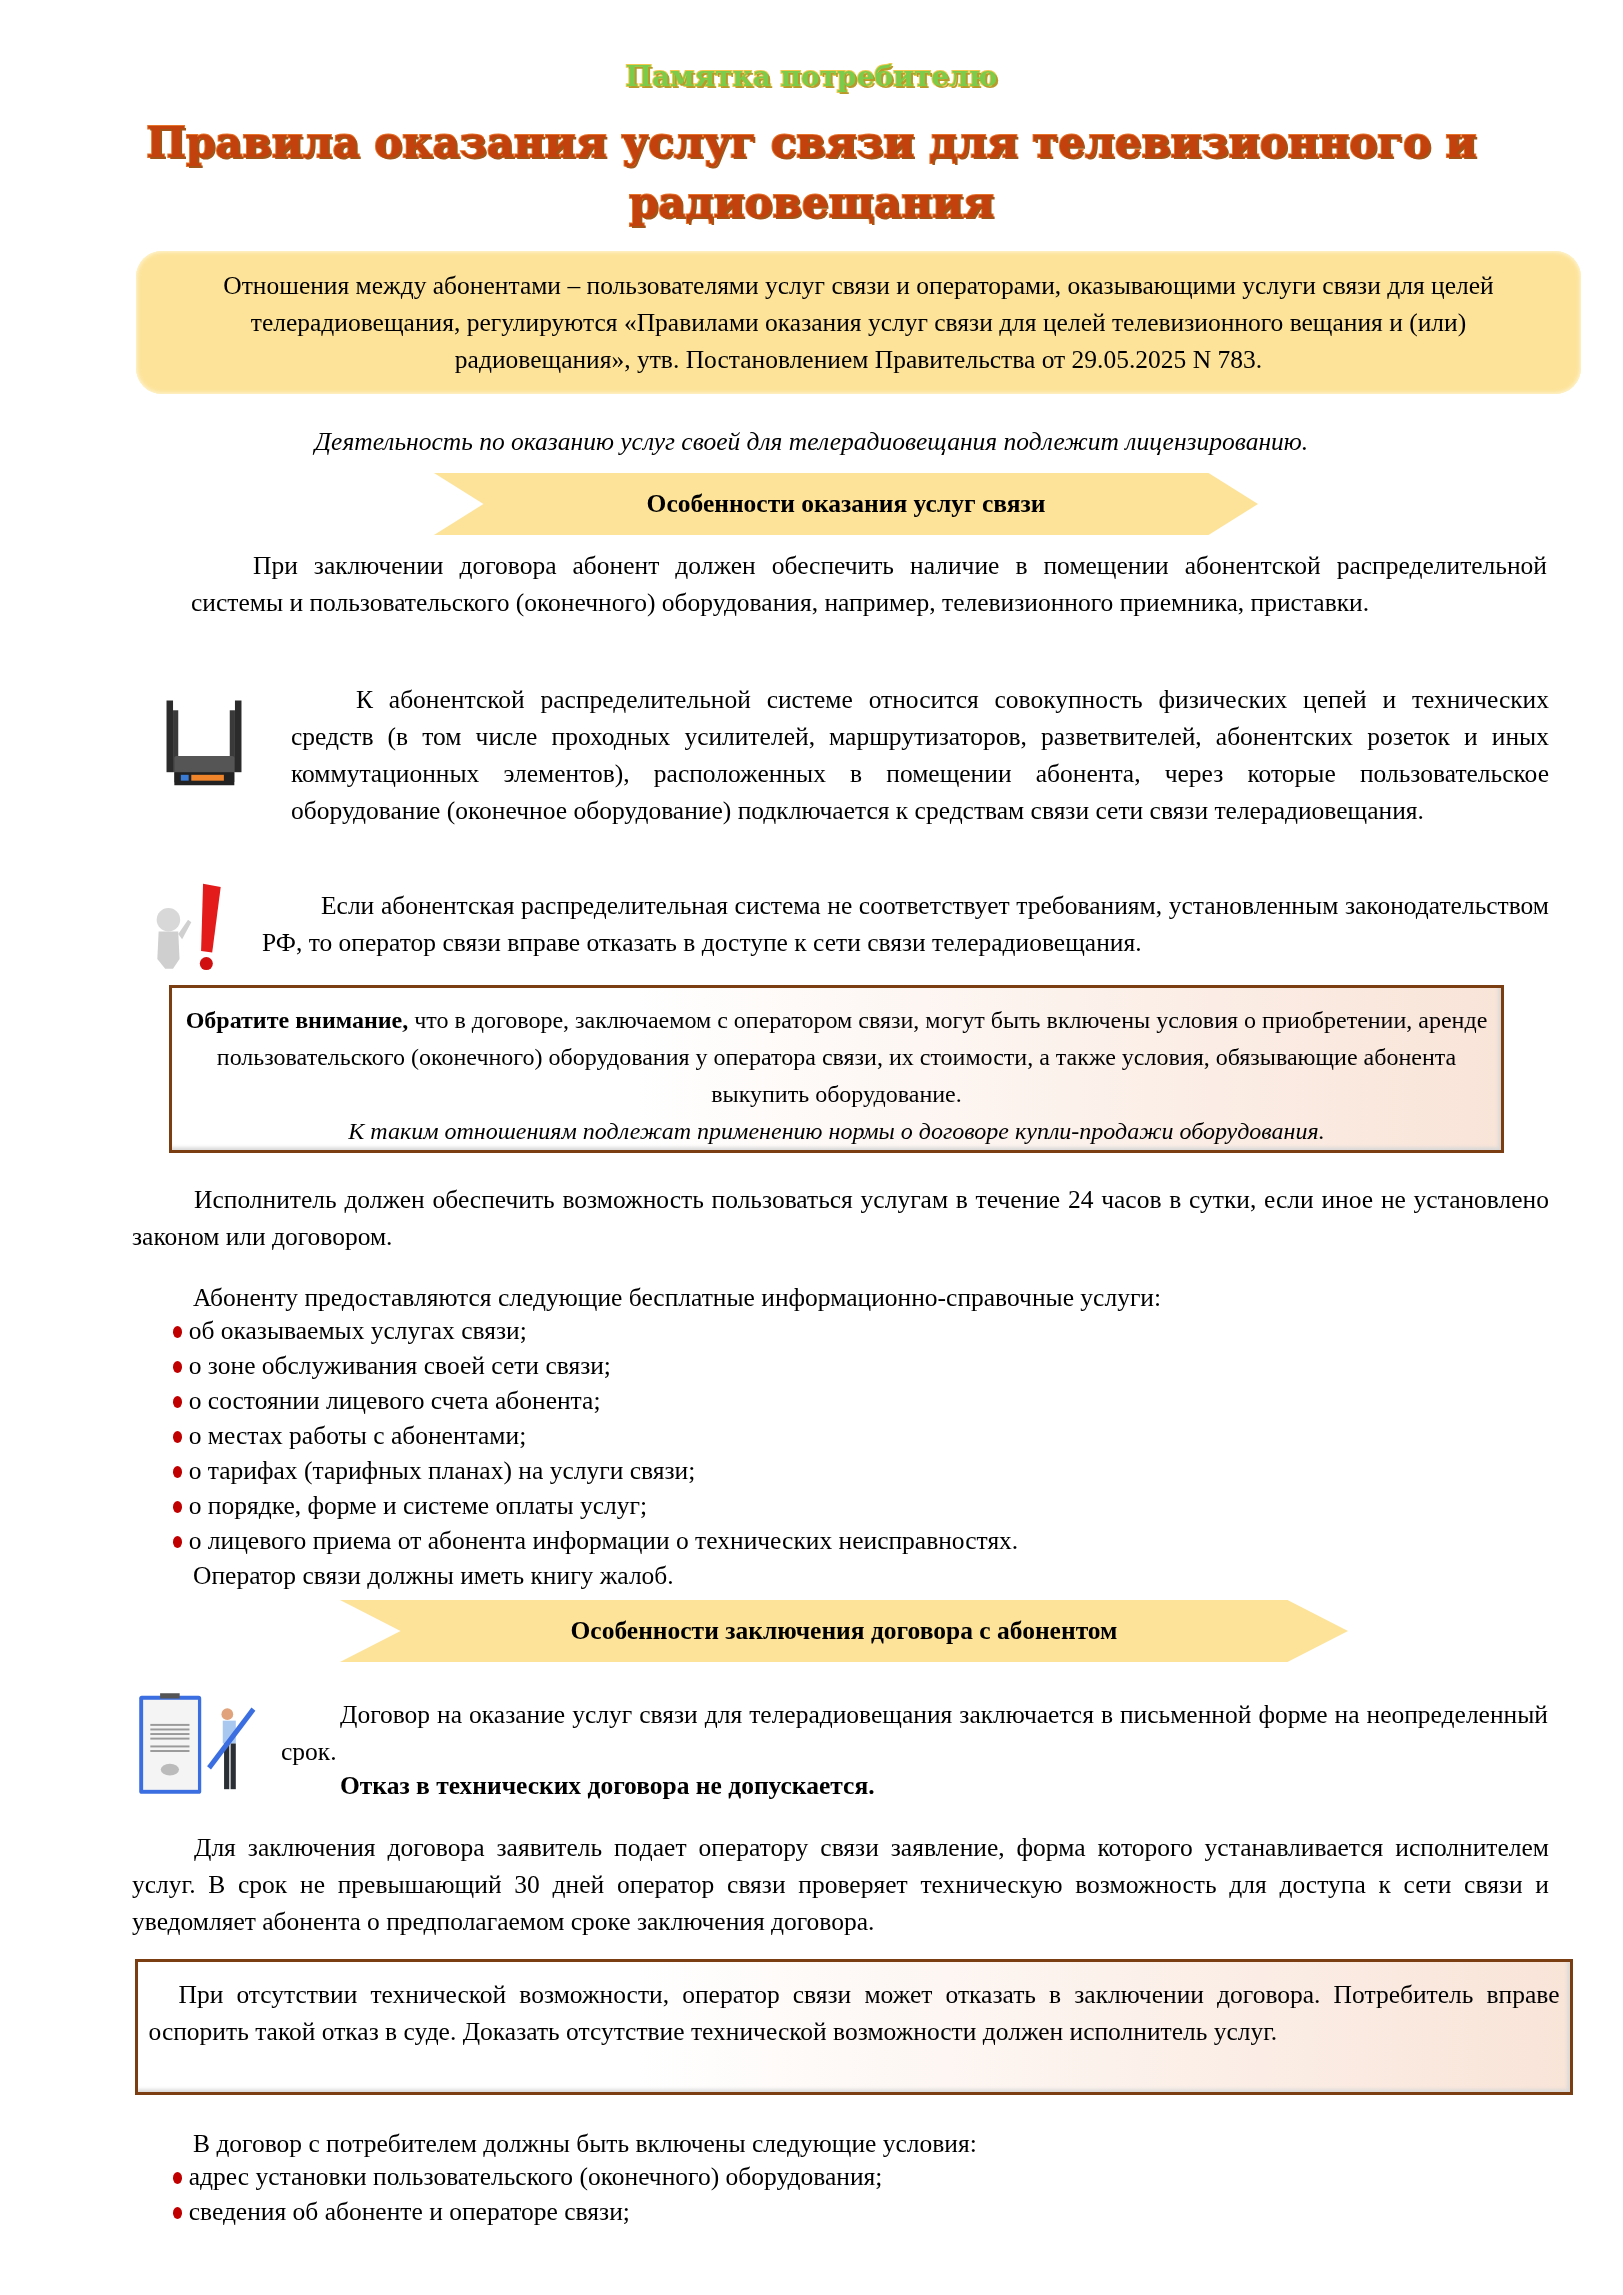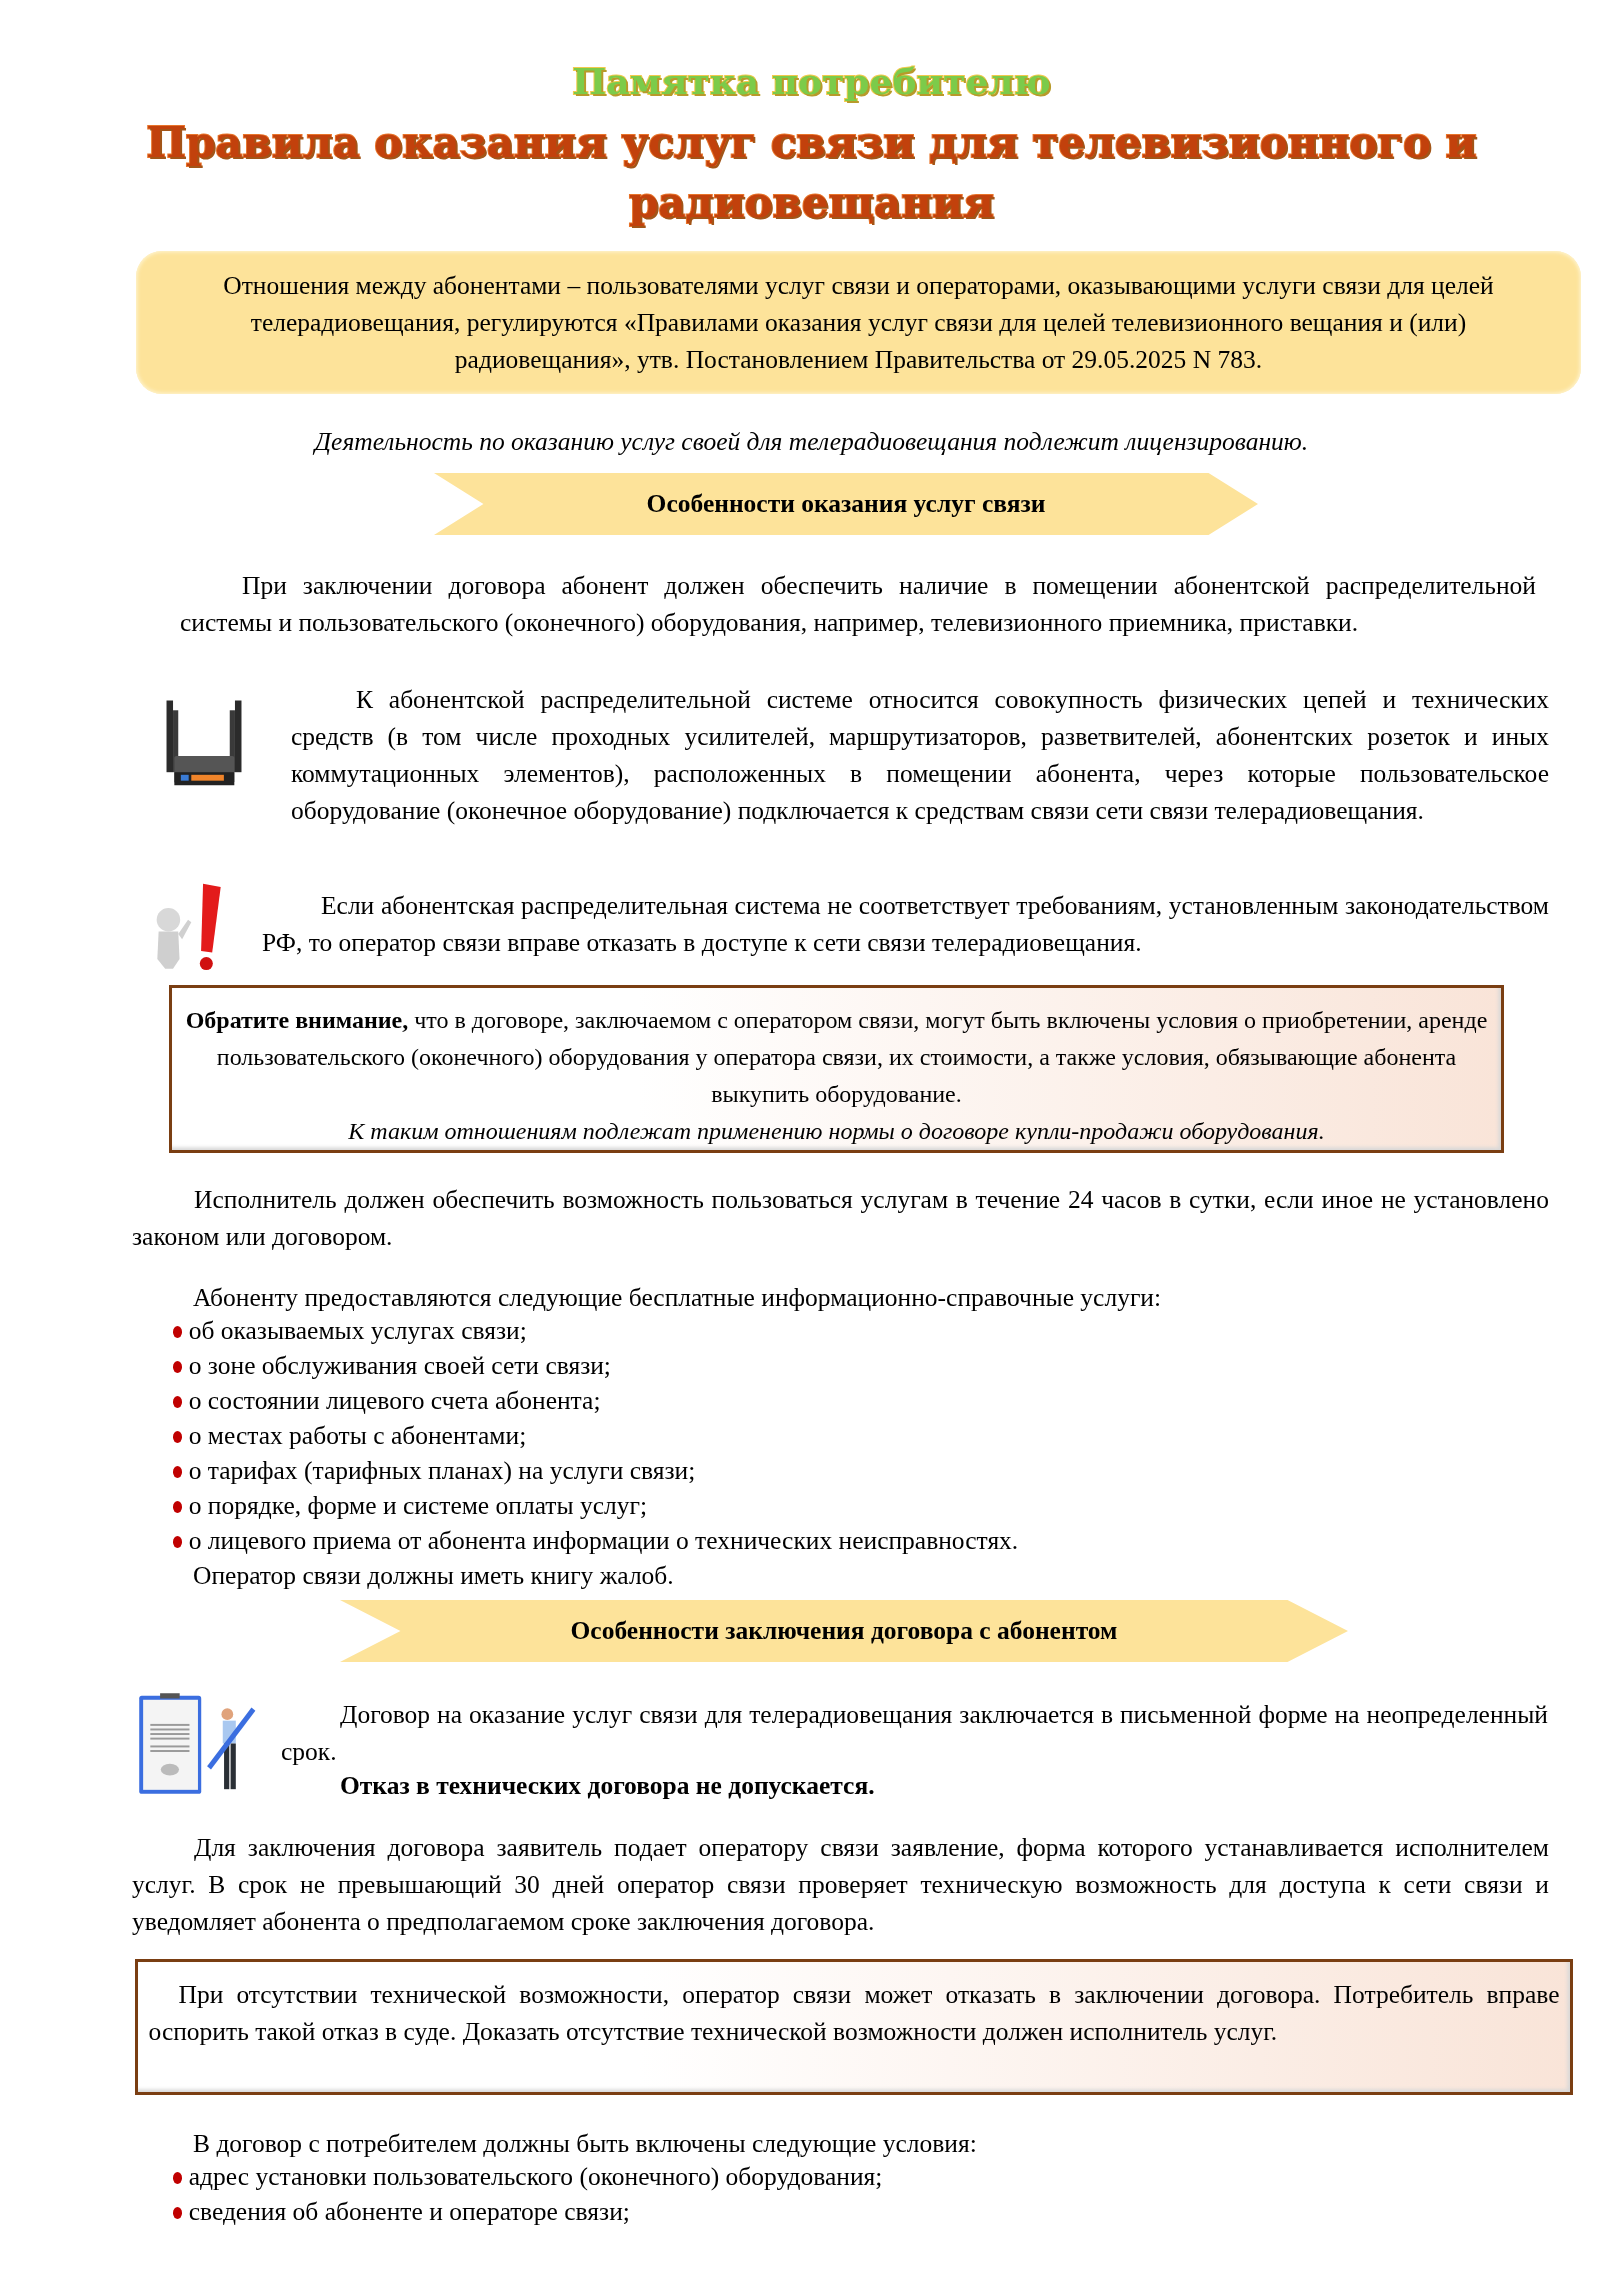--- a/index.html
+++ b/index.html
@@ -5,21 +5,21 @@
   html, body { margin: 0; padding: 0; background: #ffffff; }
   body {
     width: 1623px; height: 2295px; position: relative; overflow: hidden;
     font-family: "Liberation Serif", "DejaVu Serif", serif; color: #000;
   }
   .abs { position: absolute; }
   .p { font-size: 25.5px; line-height: 37px; text-align: justify; }
   .title1 {
     left: 0; width: 1623px; top: 60px; text-align: center;
     font-family: "DejaVu Serif", "Liberation Serif", serif; font-weight: bold;
-    font-size: 36px; color: #7ccb4a;
+    font-size: 28px; color: #7ccb4a;
     -webkit-text-stroke: 2px #f2c94c; paint-order: stroke fill;
     text-shadow: 2px 2px 0 #b89a2a;
   }
   .title2 {
     left: 0; width: 1623px; top: 113px; text-align: center;
     font-family: "DejaVu Serif", "Liberation Serif", serif; font-weight: bold;
     font-size: 42px; line-height: 60px; color: #c2410c;
     -webkit-text-stroke: 2px #e8742a; paint-order: stroke fill;
     text-shadow: 2px 2px 0 #a25518;
   }
@@ -63,21 +63,21 @@
 <div class="abs intro-box">
   <div class="txt">Отношения между абонентами – пользователями услуг связи и операторами, оказывающими услуги связи для целей телерадиовещания, регулируются «Правилами оказания услуг связи для целей телевизионного вещания и (или) радиовещания», утв. Постановлением Правительства от 29.05.2025 N 783.</div>
 </div>
 
 <div class="abs italic-note">Деятельность по оказанию услуг своей для телерадиовещания подлежит лицензированию.</div>
 
 <div class="abs chevron chev1">
   <span>Особенности оказания услуг связи</span>
 </div>
 
-<div class="abs p indent" style="left:180px; top:547px; width:1356px;margin-top:20px;">При заключении договора абонент должен обеспечить наличие в помещении абонентской распределительной системы и пользовательского (оконечного) оборудования, например, телевизионного приемника, приставки.</div>
+<div class="abs p indent" style="left:191px; top:547px; width:1356px;">При заключении договора абонент должен обеспечить наличие в помещении абонентской распределительной системы и пользовательского (оконечного) оборудования, например, телевизионного приемника, приставки.</div>
 
 <div class="icon" style="left:160px; top:697px; width:88px; height:95px;">
   <svg width="88" height="95" viewBox="0 0 135 145">
     <rect x="10" y="5" width="10" height="110" fill="#2b2b2b"></rect>
     <rect x="20" y="20" width="8" height="95" fill="#3a3a3a"></rect>
     <rect x="115" y="5" width="10" height="110" fill="#2b2b2b"></rect>
     <rect x="107" y="20" width="8" height="95" fill="#3a3a3a"></rect>
     <rect x="22" y="90" width="92" height="42" rx="3" fill="#555"></rect>
     <rect x="22" y="115" width="92" height="20" fill="#222"></rect>
     <rect x="32" y="119" width="12" height="9" fill="#3a7bd5"></rect>

